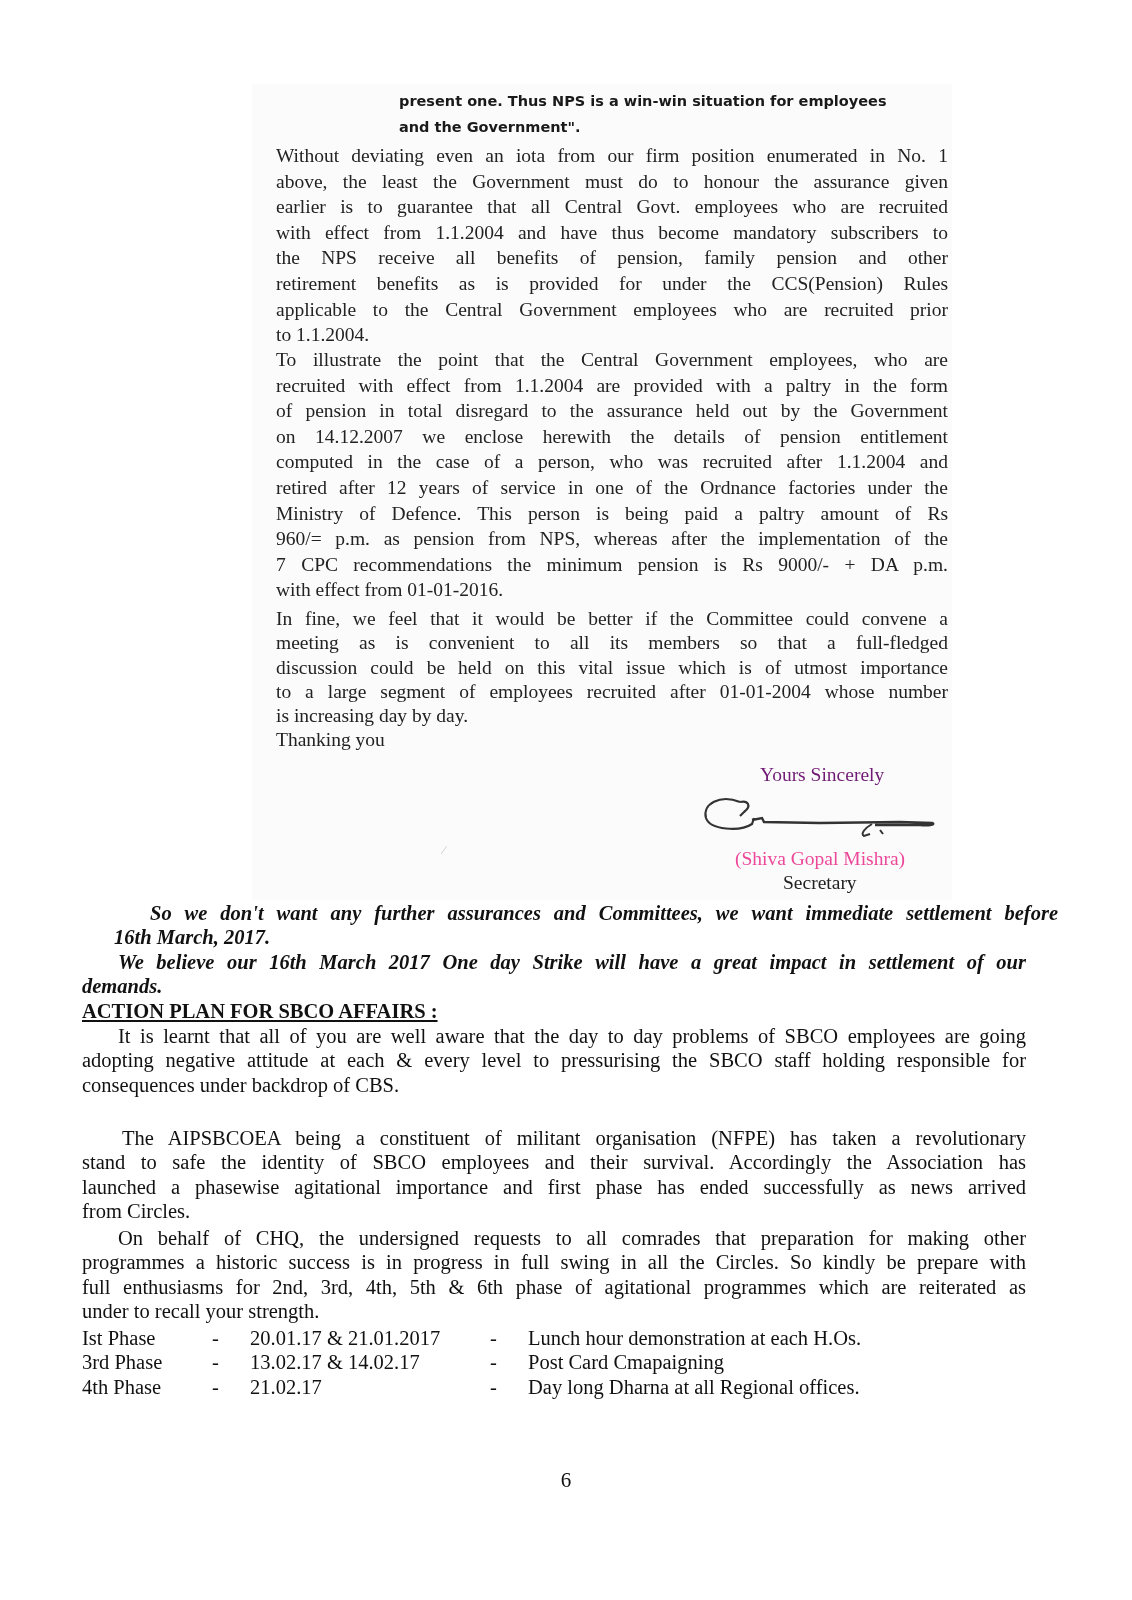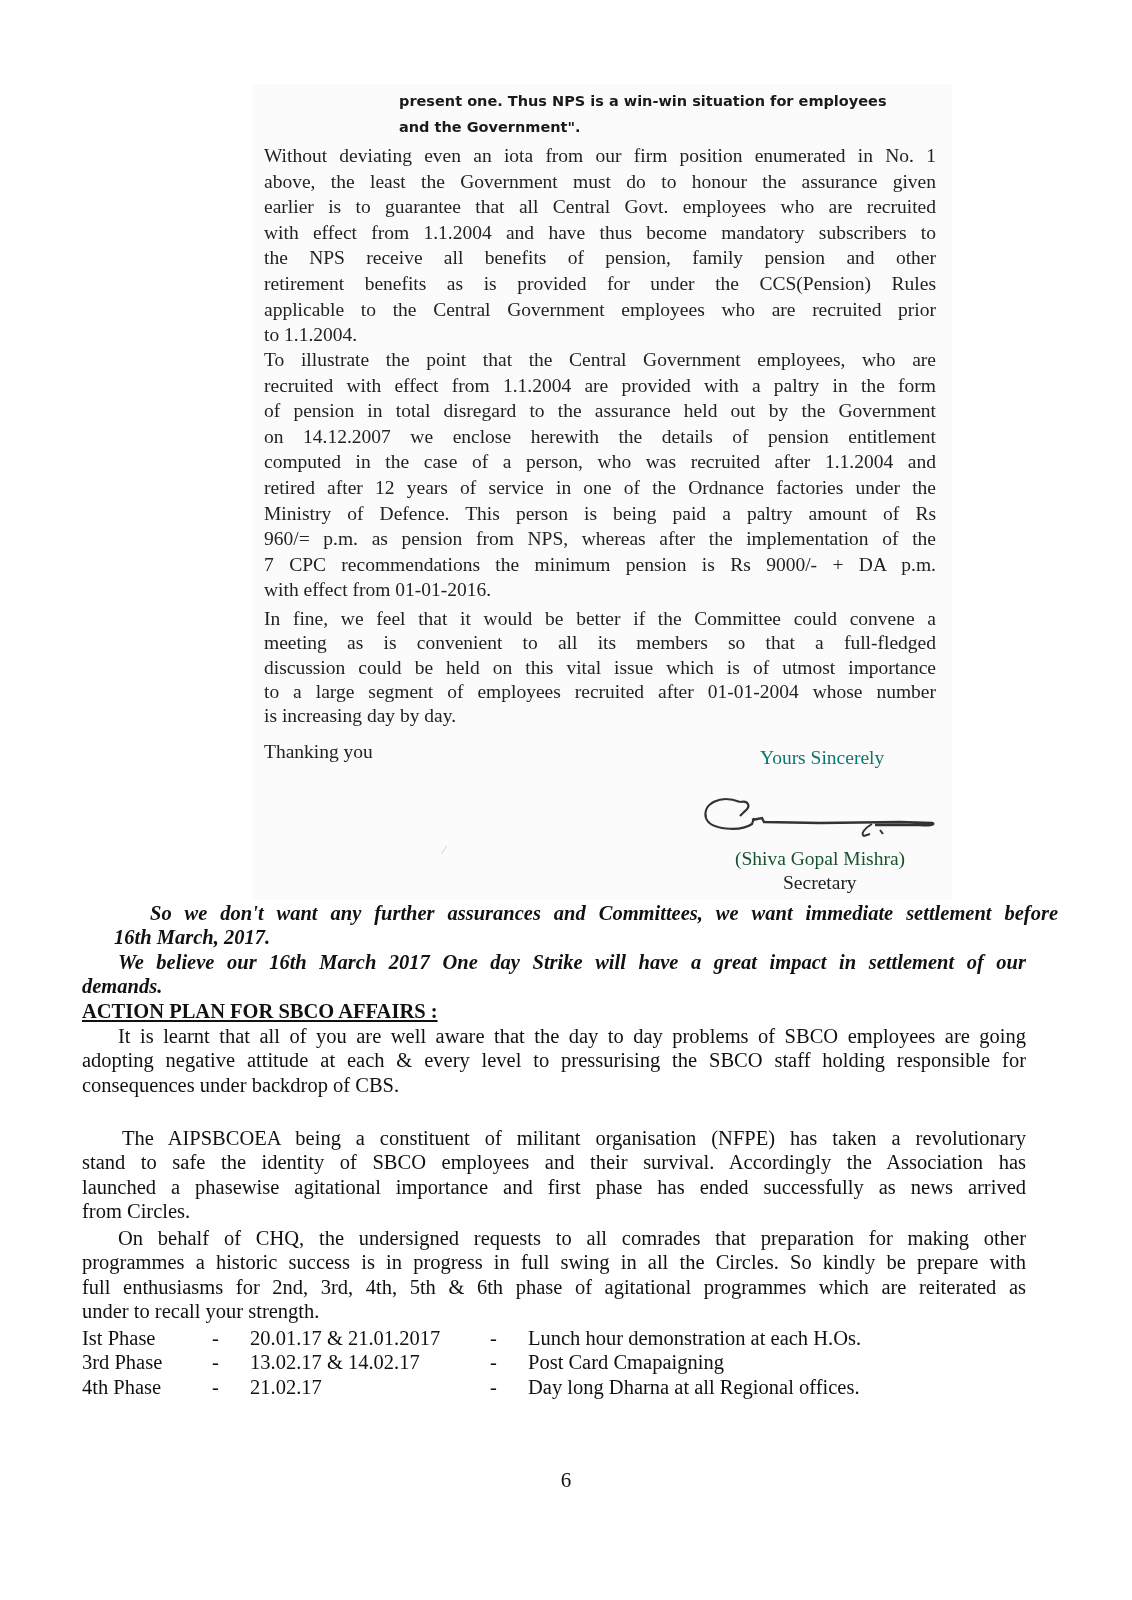--- a/index.html
+++ b/index.html
@@ -7,29 +7,29 @@
   .letter {
     position: absolute; left: 252px; top: 84px; width: 700px; height: 816px;
     background: #fbfbfb;
   }
   .quote {
     position: absolute; left: 399px; top: 88px; width: 560px;
     font-family: "DejaVu Sans", sans-serif; font-weight: bold; font-size: 14.5px;
     line-height: 26px; color: #1a1a1a;
   }
   .lp {
-    position: absolute; left: 264px; width: 672px;
+    position: absolute; left: 276px; width: 672px;
     font-family: "Liberation Serif", serif; font-size: 19.5px; line-height: 25.6px;
     text-align: justify; color: #222;
   }
   .lp .ln { display: block; text-align: justify; text-align-last: justify; }
   .lp .ln.end { text-align-last: left; }
-  .yours { position: absolute; left: 760px; top: 747px; font-family: "Liberation Serif", serif; font-size: 19.5px; color: #0f766e; }
+  .yours { position: absolute; left: 760px; top: 764px; font-family: "Liberation Serif", serif; font-size: 19.5px; color: #701a75; }
   .sig { position: absolute; left: 700px; top: 790px; width: 240px; height: 50px; }
-  .signame { position: absolute; left: 735px; top: 848px; font-family: "Liberation Serif", serif; font-size: 19.5px; color: #14532d; }
+  .signame { position: absolute; left: 735px; top: 848px; font-family: "Liberation Serif", serif; font-size: 19.5px; color: #ec4899; }
   .sigtitle { position: absolute; left: 783px; top: 872px; font-family: "Liberation Serif", serif; font-size: 19.5px; color: #222; }
   .mark { position: absolute; left: 443px; top: 843px; font-size: 12px; color: #bbb; }
 
   .body { position: absolute; left: 82px; width: 944px; font-family: "Liberation Serif", serif; font-size: 20.5px; line-height: 24.3px; color: #111; }
   .ital { font-weight: bold; font-style: italic; }
   .ln { display: block; text-align: justify; text-align-last: justify; white-space: normal; }
   .ln.end { text-align-last: left; }
   .indent { padding-left: 36px; }
   .head { font-weight: bold; text-decoration: underline; }
 
@@ -74,21 +74,21 @@
   <span class="ln">7 CPC recommendations the minimum pension is Rs 9000/- + DA p.m.</span>
   <span class="ln end">with effect from 01-01-2016.</span>
 </div>
 
 <div class="lp" style="top:607px; line-height:24.3px;">
   <span class="ln">In fine, we feel that it would be better if the Committee could convene a</span>
   <span class="ln">meeting as is convenient to all its members so that a full-fledged</span>
   <span class="ln">discussion could be held on this vital issue which is of utmost importance</span>
   <span class="ln">to a large segment of employees recruited after 01-01-2004 whose number</span>
   <span class="ln end">is increasing day by day.</span>
-  <span class="ln end" style="margin-top:12px;">Thanking you</span>
+  <span class="ln end" style="margin-top:0;">Thanking you</span>
 </div>
 
 <div class="yours">Yours Sincerely</div>
 
 <svg class="sig" viewBox="0 0 240 50">
   <path d="M40 12 C20 4, 2 14, 6 28 C10 40, 40 42, 52 34 L54 28 M40 12 C48 10, 52 16, 44 22 L40 26" fill="none" stroke="#333" stroke-width="2.2"></path>
   <path d="M52 30 L62 28 L64 32 L120 33 L200 32 L232 33 C236 34, 230 36, 220 35 L175 35" fill="none" stroke="#333" stroke-width="2.4"></path>
   <path d="M172 34 C165 38, 160 44, 164 46 L170 44" fill="none" stroke="#333" stroke-width="2"></path>
   <path d="M180 40 L183 44" fill="none" stroke="#333" stroke-width="2"></path>
 </svg>

